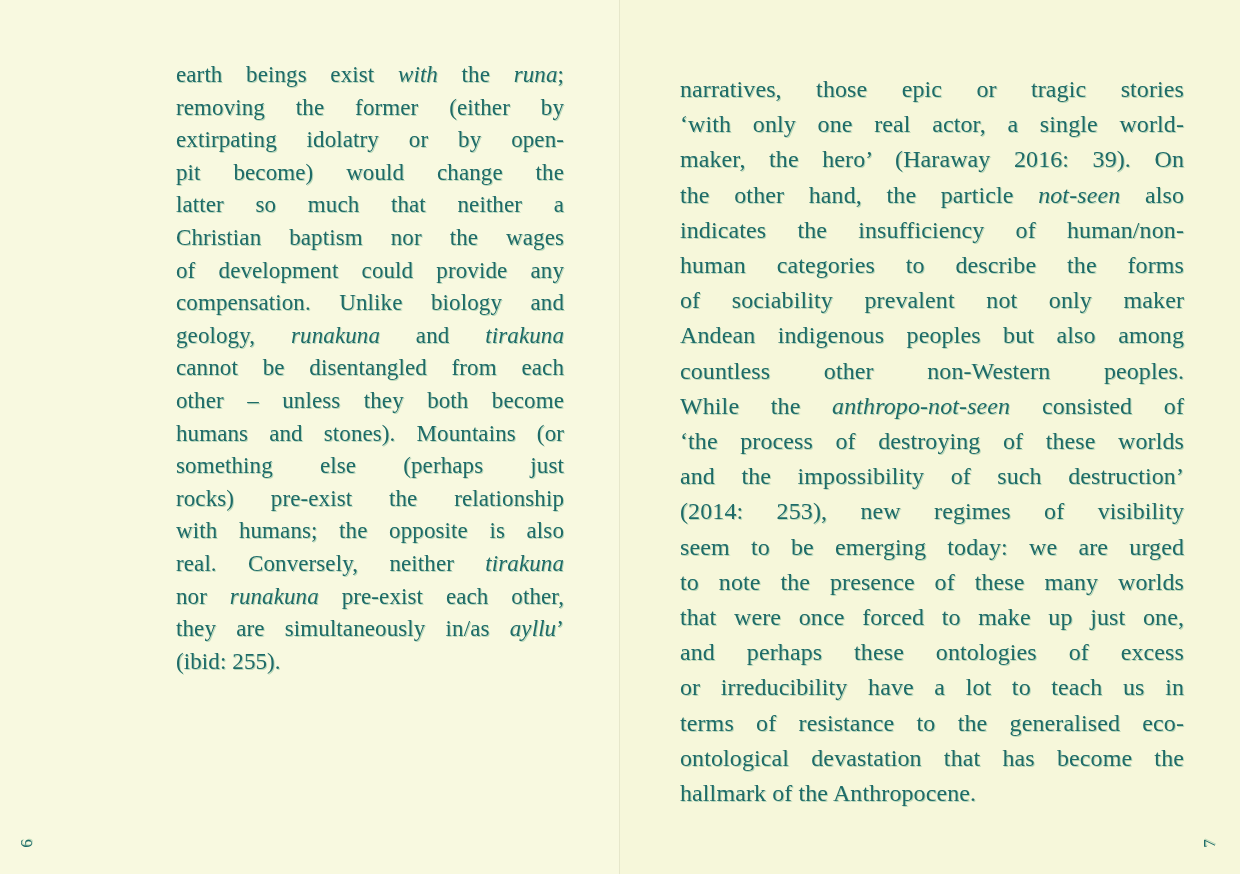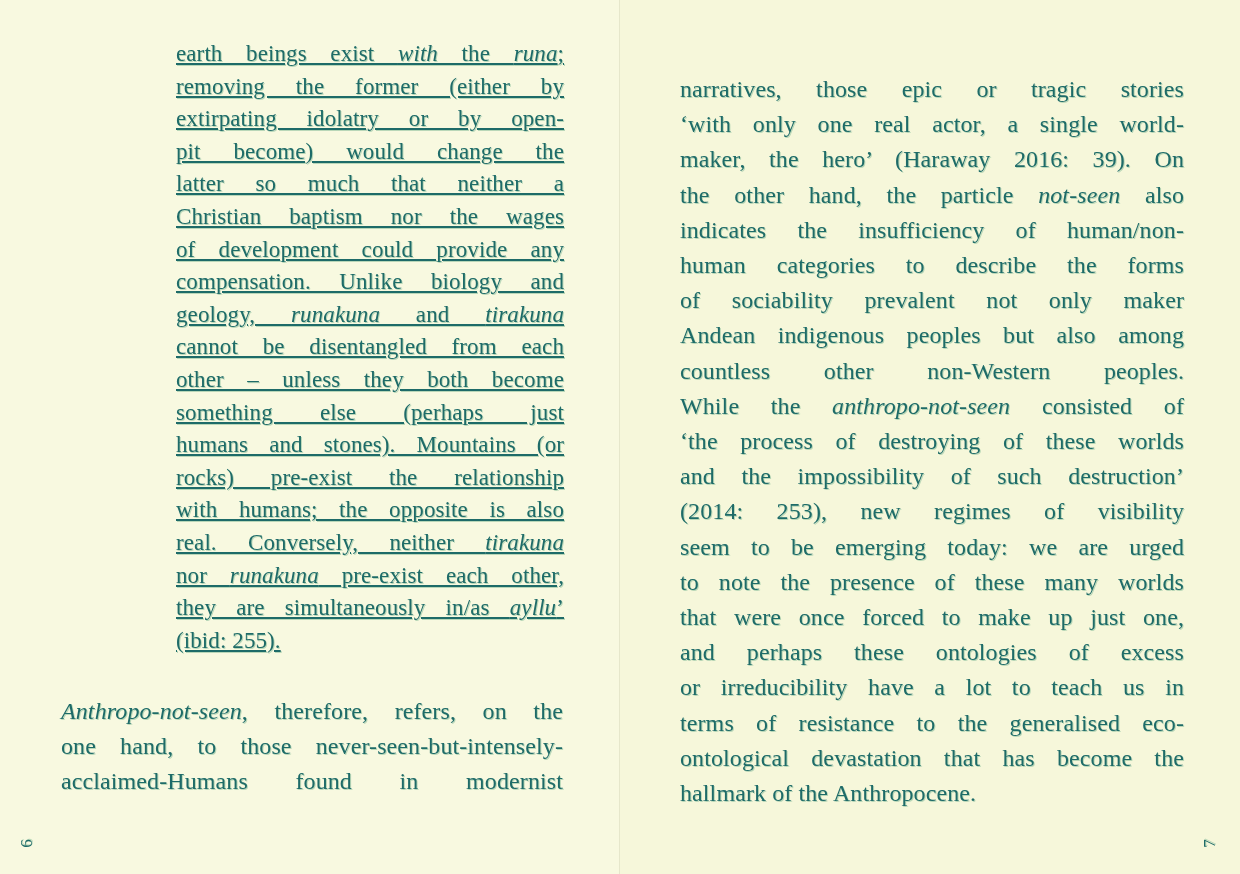--- a/index.html
+++ b/index.html
@@ -26,23 +26,22 @@
     position: absolute;
     left: 619px;
     top: 0;
     width: 1px;
     height: 874px;
     background: var(--gutter-color, #e6e7cb);
   }
   .textblock { position: absolute; }
   .blockquote {
     left: 176px;
-    top: 38px;
+    top: 59px;
     width: 388px;
-    text-decoration: underline;
   }
   .para-left {
     left: 61px;
     top: 694px;
     width: 502px;
   }
   .para-right {
     left: 60px;   
     top: 54px;
     width: 504px;
@@ -81,33 +80,28 @@
         <div class="line"><span>removing the former (either by</span></div>
         <div class="line"><span>extirpating idolatry or by open-</span></div>
         <div class="line"><span>pit become) would change the</span></div>
         <div class="line"><span>latter so much that neither a</span></div>
         <div class="line"><span>Christian baptism nor the wages</span></div>
         <div class="line"><span>of development could provide any</span></div>
         <div class="line"><span>compensation. Unlike biology and</span></div>
         <div class="line"><span>geology, </span><em>runakuna</em><span> and </span><em>tirakuna</em></div>
         <div class="line"><span>cannot be disentangled from each</span></div>
         <div class="line"><span>other – unless they both become</span></div>
+        <div class="line"><span>humans and stones). Mountains (or</span></div>
         <div class="line"><span>something else (perhaps just</span></div>
-        <div class="line"><span>humans and stones). Mountains (or</span></div>
         <div class="line"><span>rocks) pre-exist the relationship</span></div>
         <div class="line"><span>with humans; the opposite is also</span></div>
         <div class="line"><span>real. Conversely, neither </span><em>tirakuna</em></div>
         <div class="line"><span>nor </span><em>runakuna</em><span> pre-exist each other,</span></div>
         <div class="line"><span>they are simultaneously in/as </span><em>ayllu</em><span>’</span></div>
         <div class="line no-fill"><span>(ibid: 255).</span></div>
-      </div>
-    <div class="textblock paragraph para-left">
-        <div class="line"><em>Anthropo-not-seen</em><span>, therefore, refers, on the</span></div>
-        <div class="line"><span>one hand, to those never-seen-but-intensely-</span></div>
-        <div class="line"><span>acclaimed-Humans found in modernist</span></div>
       </div>
     <div class="folio folio-left">6</div>
   </div>
 
   <div class="gutter"></div>
 
   <div class="page page-right">
     <div class="textblock paragraph para-right">
         <div class="line"><span>narratives, those epic or tragic stories</span></div>
         <div class="line"><span>‘with only one real actor, a single world-</span></div>

